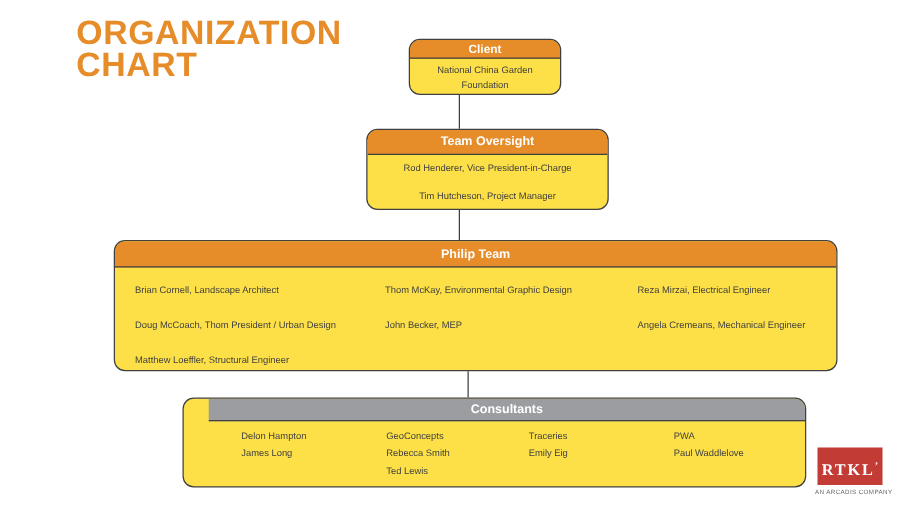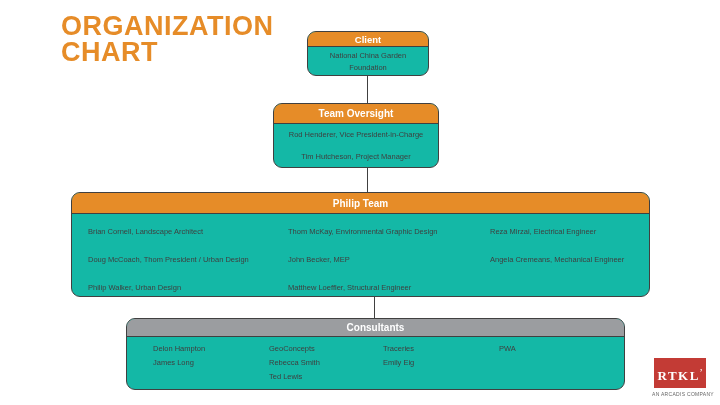--- a/index.html
+++ b/index.html
@@ -16,53 +16,54 @@
     font-family:"Liberation Sans", sans-serif;
     position:relative;
     overflow:hidden;
   }
   .title{
     position:absolute;left:21px;top:13px;
     font-size:27px;font-weight:bold;line-height:26px;
     letter-spacing:.5px;color:var(--accent-orange);margin-left:40px;
   }
   .orgbox{
-    position:absolute;background:#14b8a6;
+    position:absolute;background:#fde047;
     border:1px solid var(--border);border-radius:9px;
     overflow:hidden;
+    margin-left:20px;
   }
   .hdr{
     background:var(--accent-orange);
     border-bottom:1px solid var(--border);
     color:#fff;font-weight:bold;text-align:center;
     font-size:10px;
   }
   .hdr.gray{background:var(--header-gray);}
   .client-box{left:307px;top:31px;width:122px;height:45px;}
   .client-box .hdr{height:15px;line-height:15px;font-size:9.5px;}
   .client-name{
     font-size:7.5px;line-height:12px;padding-top:3px;
     text-align:center;color:var(--text);width:100px;margin:0 auto;
   }
-  .oversight-box{left:273px;top:103px;width:166px;height:65px;}
+  .oversight-box{left:273px;top:103px;width:194px;height:65px;}
   .oversight-box .hdr{height:20px;line-height:20px;}
   .to-line{
     font-size:7.5px;line-height:22px;text-align:center;color:var(--text);
   }
   .project-box{left:71px;top:192px;width:579px;height:105px;}
   .project-box .hdr{height:21px;line-height:21px;}
   .pt-grid{
     display:grid;grid-template-columns:200px 202px auto;
     padding:3px 0 0 16px;
   }
   .pt-cell{
     height:28px;display:flex;align-items:center;
     font-size:7.5px;color:var(--text);white-space:nowrap;
   }
-  .consultants-box{left:126px;top:318px;width:499px;height:72px;}
+  .consultants-box{left:126px;top:318px;width:499px;height:72px;padding-left:20px;}
   .consultants-box .hdr{height:18px;line-height:18px;}
   .co-grid{
     display:grid;grid-template-columns:116px 114px 116px auto;
     padding:5px 0 0 26px;
   }
   .co-line{
     font-size:7.5px;line-height:14px;color:var(--text);white-space:nowrap;
   }
   .vline{position:absolute;width:1px;background:var(--border);}
   .vline-1{left:367px;top:76px;height:27px;}
@@ -105,21 +106,20 @@
 
 <div class="orgbox project-box">
   <div class="hdr">Philip Team</div>
   <div class="pt-grid">
     <div class="pt-cell">Brian Cornell, Landscape Architect</div>
     <div class="pt-cell">Thom McKay, Environmental Graphic Design</div>
     <div class="pt-cell">Reza Mirzai, Electrical Engineer</div>
     <div class="pt-cell">Doug McCoach,  Thom President / Urban Design</div>
     <div class="pt-cell">John Becker, MEP</div>
     <div class="pt-cell">Angela Cremeans,  Mechanical Engineer</div>
-    <div class="pt-cell">Philip Walker, Urban Design</div>
     <div class="pt-cell">Matthew Loeffler, Structural Engineer</div>
   </div>
 </div>
 
 <div class="vline vline-3"></div>
 
 <div class="orgbox consultants-box">
   <div class="hdr gray">Consultants</div>
   <div class="co-grid">
     <div>
@@ -130,20 +130,21 @@
       <div class="co-line">GeoConcepts</div>
       <div class="co-line">Rebecca Smith</div>
       <div class="co-line">Ted Lewis</div>
     </div>
     <div>
       <div class="co-line">Traceries</div>
       <div class="co-line">Emily Eig</div>
     </div>
     <div>
       <div class="co-line">PWA</div>
+      <div class="co-line">Paul Waddlelove</div>
     </div>
   </div>
 </div>
 
 <div class="logo">
   <div class="logo-box"><span>RTKL</span><span class="logo-mark">’</span></div>
   <div class="logo-tagline">AN ARCADIS COMPANY</div>
 </div>
 
 </body></html>

